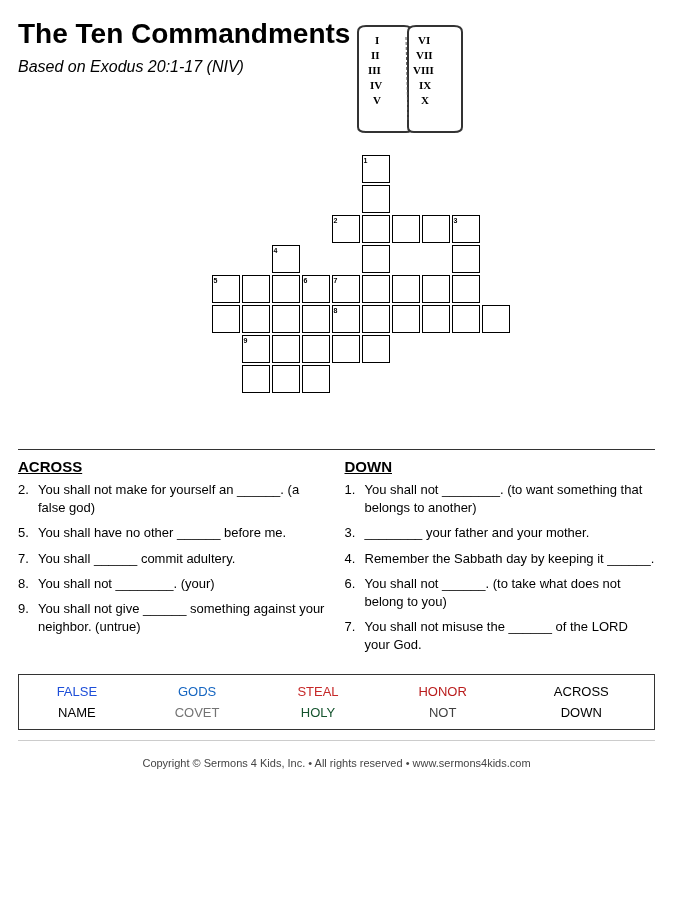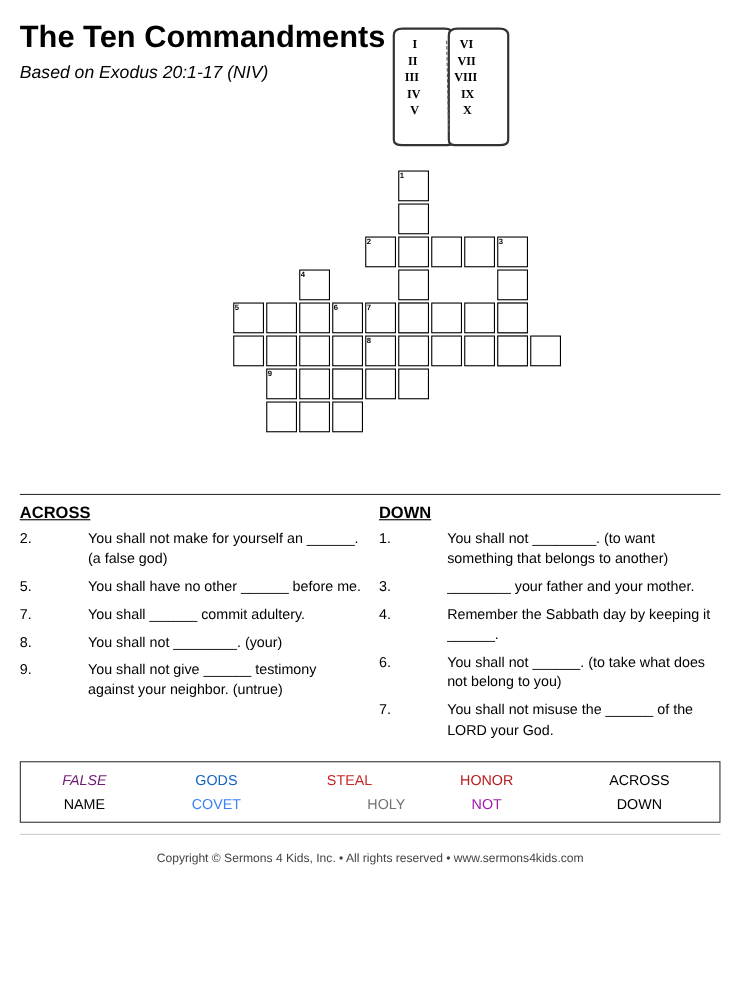--- a/index.html
+++ b/index.html
@@ -103,21 +103,20 @@
       line-height: 1.4;
     }
 
     .clue-num {
       min-width: 16px;
       font-weight: normal;
     }
 
     .clue-text {
       flex: 1;
-      margin-left: 42px;
     }
 
     
     .word-bank {
       border: 1.5px solid #333;
       padding: 6px 0;
       margin-bottom: 10px;
     }
 
     .word-bank-table {
@@ -275,21 +274,21 @@
     <div class="clue-item">
       <span class="clue-num">7.</span>
       <span class="clue-text">You shall ______ commit adultery.</span>
     </div>
     <div class="clue-item">
       <span class="clue-num">8.</span>
       <span class="clue-text">You shall not ________. (your)</span>
     </div>
     <div class="clue-item">
       <span class="clue-num">9.</span>
-      <span class="clue-text">You shall not give ______ testimony against your neighbor. (untrue)</span>
+      <span class="clue-text">You shall not give ______ something against your neighbor. (untrue)</span>
     </div>
   </div>
 
   <div class="clues-column">
     <div class="clues-header">DOWN</div>
 
     <div class="clue-item">
       <span class="clue-num">1.</span>
       <span class="clue-text">You shall not ________. (to want something that belongs to another)</span>
     </div>
@@ -309,30 +308,30 @@
       <span class="clue-num">7.</span>
       <span class="clue-text">You shall not misuse the ______ of the LORD your God.</span>
     </div>
   </div>
 </div>
 
 <div class="word-bank">
   <table class="word-bank-table">
     <tbody>
         <tr>
-      <td style="color:#701a75;font-style:italic;">FALSE</td>
+      <td style="color:#1d4ed8;">FALSE</td>
       <td style="color:#1565c0;">GODS</td>
       <td style="color:#c62828;">STEAL</td>
       <td style="color:#b91c1c;">HONOR</td>
       <td style="color:#000;">ACROSS</td>
     </tr>
     <tr>
       <td style="color:#000;">NAME</td>
-      <td style="color:#3b82f6;">COVET</td>
-      <td style="color:#737373;text-align:right;">HOLY</td>
-      <td style="color:#a21caf;">NOT</td>
+      <td style="color:#737373;">COVET</td>
+      <td style="color:#14532d;">HOLY</td>
+      <td style="color:#404040;">NOT</td>
       <td style="color:#000;">DOWN</td>
     </tr>
   </tbody>
     </table>
 </div>
 
 <div class="copyright">Copyright © Sermons 4 Kids, Inc. • All rights reserved • www.sermons4kids.com</div>
 
 </body></html>

